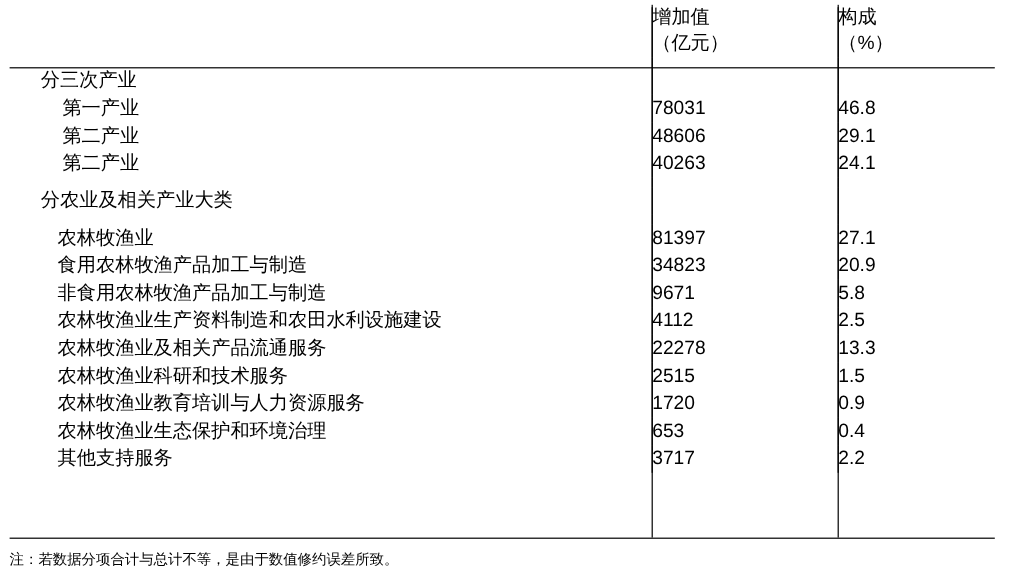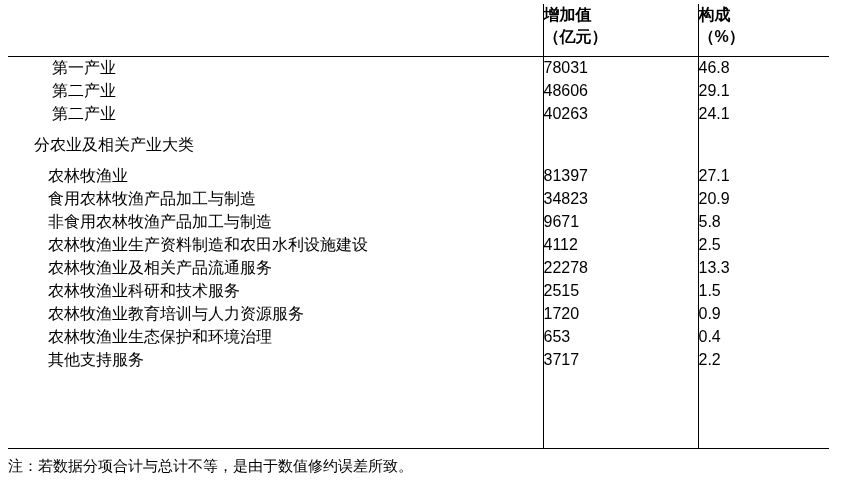--- a/index.html
+++ b/index.html
@@ -40,33 +40,32 @@
 
   
   td.col-value, td.col-share {
     border-left: 1.5px solid #000;
     padding-left: 6px;
   }
   
   tr.head td {
     line-height: 22px;
     font-size: 16px;
-    font-weight: bold;
   }
   tr.head td.col-label { border-bottom: none; }
   .bold { font-weight: bold; }
   .ind1 { padding-left: 26px !important; }
   .ind2 { padding-left: 44px !important; }
   .ind2b { padding-left: 40px !important; }
   .spacer td { height: 8px; line-height: 8px; font-size: 0; }
   .note {
     position: absolute;
     left: 8px;
     bottom: 8px;
-    font-size: 15px;
+    font-size: 12px;
     line-height: 20px;
     white-space: nowrap;
     text-align: right;
   }
   .bottomline {
     position: absolute;
     left: 8px;
     width: 821px;
     border-top: 1.5px solid #000;
     top: 444px;
@@ -111,20 +110,25 @@
         </td>
       </tr>
 
 
       <tr class="spacer">
         <td class="col-label"></td>
         <td class="col-value"></td>
         <td class="col-share"></td>
       </tr>
 
+      <tr>
+        <td class="col-label ind1">分三次产业</td>
+        <td class="col-value"></td>
+        <td class="col-share"></td>
+      </tr>
 
       <tr>
         <td class="col-label ind2">第一产业</td>
         <td class="col-value">78031</td>
         <td class="col-share">46.8</td>
       </tr>
 
       <tr>
         <td class="col-label ind2">第二产业</td>
         <td class="col-value">48606</td>

